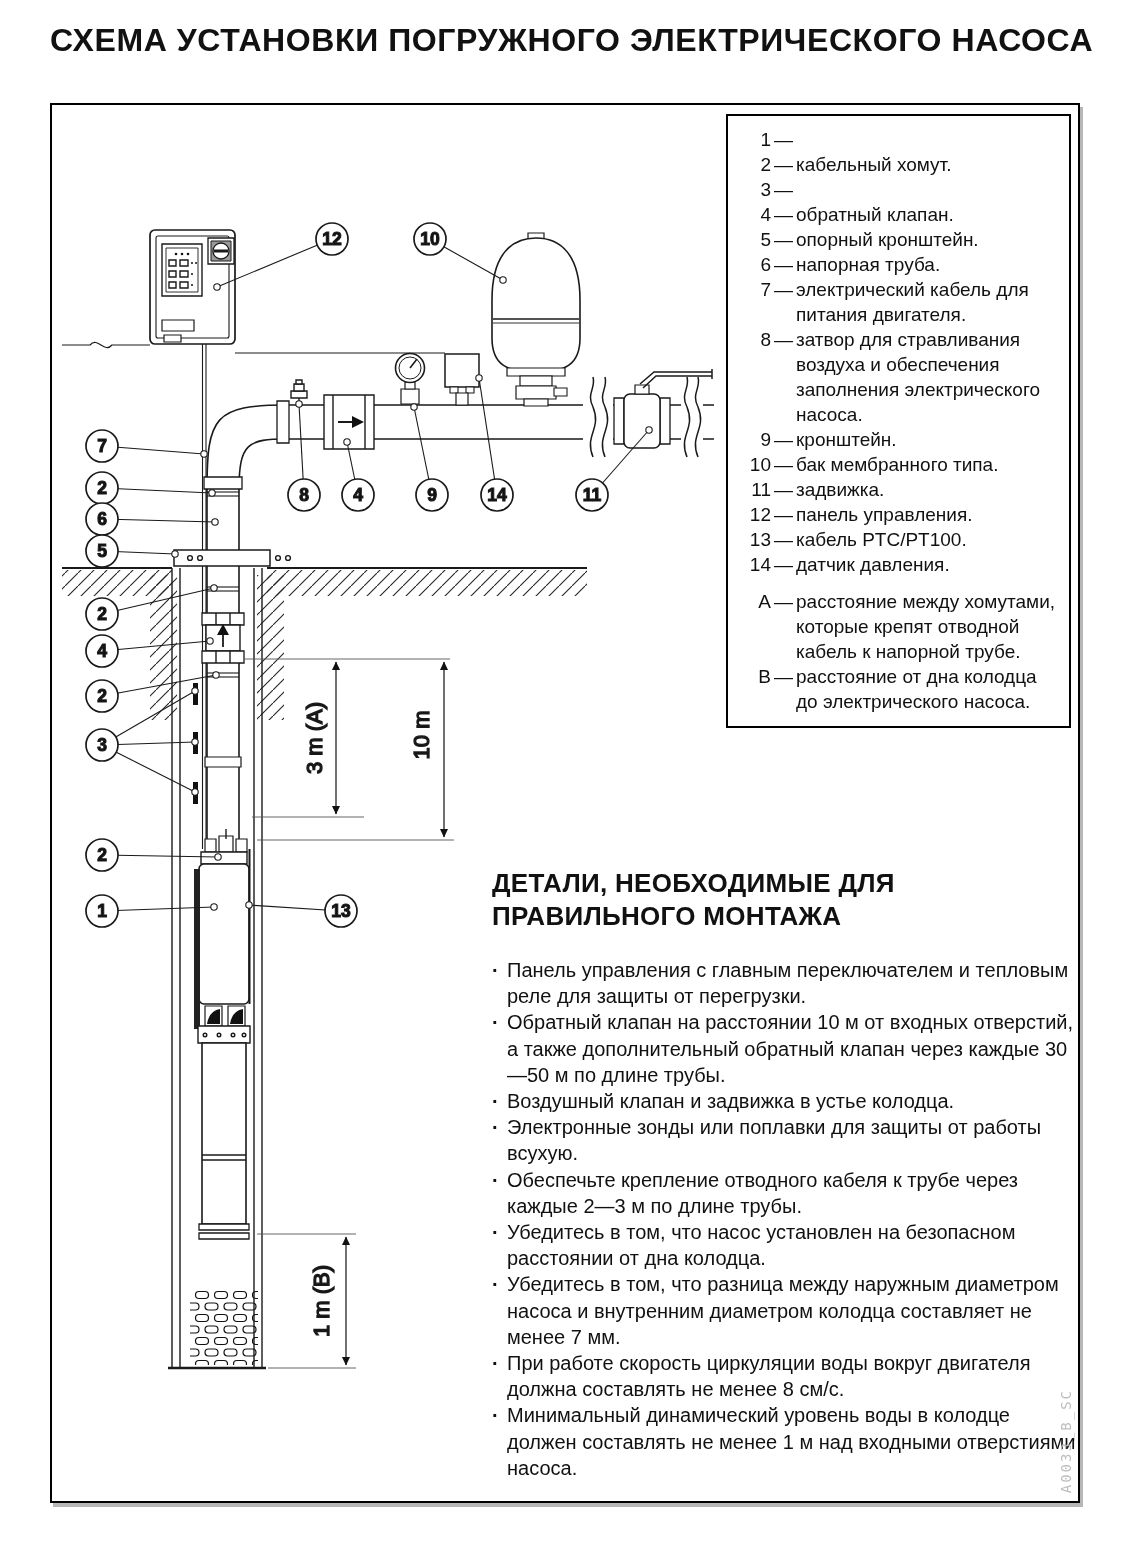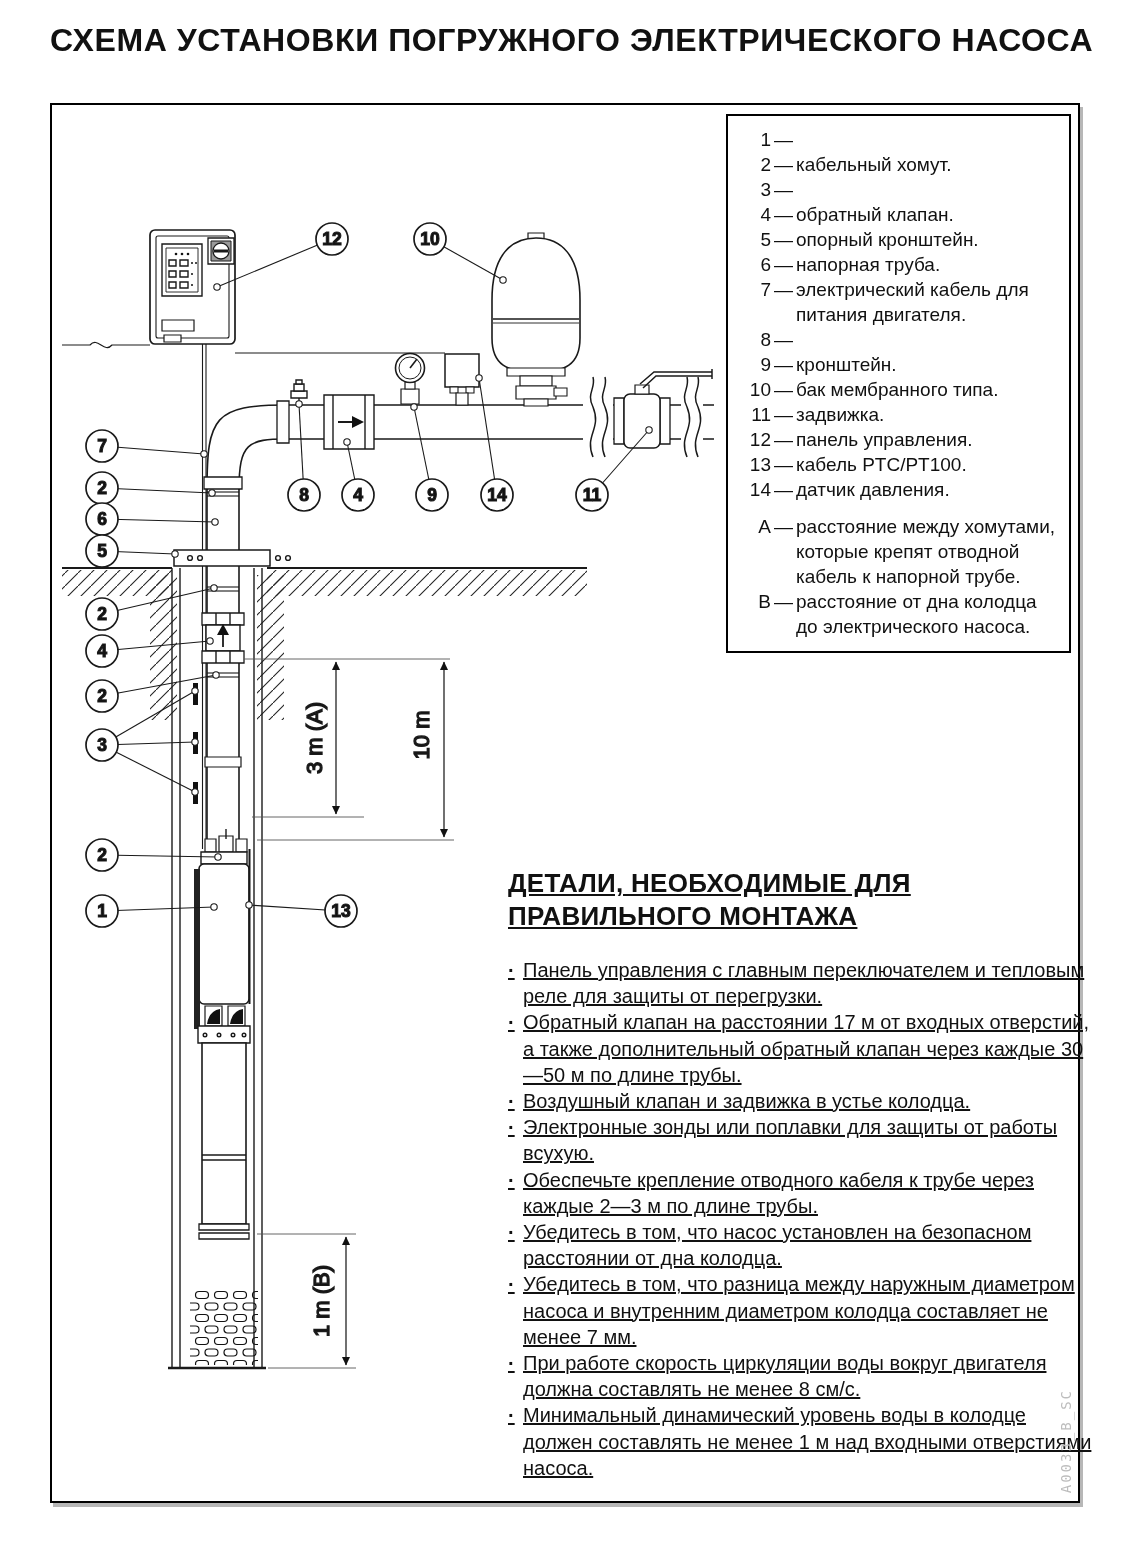--- a/index.html
+++ b/index.html
@@ -8,21 +8,21 @@
   .main-frame{position:absolute;left:50px;top:103px;width:1026px;height:1396px;border:2px solid #000;box-shadow:3px 4px 0 #b7b7b7;background:#fff;}
   .diagram-svg{position:absolute;left:0;top:0;width:1026px;height:1396px;}
   
   .legend-box{position:absolute;left:674px;top:9px;width:345px;border:2px solid #000;background:#fff;padding:11px 8px 12px 6px;box-sizing:border-box;}
   .lrow{display:flex;align-items:flex-start;font-size:19px;line-height:25px;}
   .lnum{width:37px;text-align:right;flex:none;}
   .ldash{width:25px;text-align:center;flex:none;}
   .ltxt{flex:1;}
   .legend-notes{margin-top:12px;}
   
-  .details{position:absolute;left:456px;top:762px;width:590px;text-decoration:underline;}
+  .details{position:absolute;left:440px;top:762px;width:590px;}
   .details-heading{font-size:26px;font-weight:bold;line-height:33px;white-space:pre-line;letter-spacing:.3px;}
   .details-bullets{margin-top:24px;}
   .brow{display:flex;align-items:flex-start;font-size:20px;line-height:26.2px;}
   .bdot{width:15px;flex:none;font-weight:bold;}
   .btxt{flex:1;}
   
   .doc-code{position:absolute;right:4px;bottom:8px;writing-mode:vertical-rl;transform:rotate(180deg);
             color:#bdbdbd;font-family:"DejaVu Sans Mono",monospace;font-size:14px;letter-spacing:2px;}
   
   svg line,svg path,svg rect,svg circle,svg polyline{vector-effect:non-scaling-stroke;}
@@ -404,20 +404,21 @@
         <span class="ltxt">напорная труба.</span>
       </div>
     <div class="lrow">
         <span class="lnum">7</span>
         <span class="ldash">—</span>
         <span class="ltxt">электрический кабель для питания двигателя.</span>
       </div>
     <div class="lrow">
         <span class="lnum">8</span>
         <span class="ldash">—</span>
+        <span class="ltxt">затвор для стравливания воздуха и обеспечения заполнения электрического насоса.</span>
       </div>
     <div class="lrow">
         <span class="lnum">9</span>
         <span class="ldash">—</span>
         <span class="ltxt">кронштейн.</span>
       </div>
     <div class="lrow">
         <span class="lnum">10</span>
         <span class="ldash">—</span>
         <span class="ltxt">бак мембранного типа.</span>
@@ -459,21 +460,21 @@
   <div class="details">
     <div class="details-heading">ДЕТАЛИ, НЕОБХОДИМЫЕ ДЛЯ
 ПРАВИЛЬНОГО МОНТАЖА</div>
     <div class="details-bullets">
       <div class="brow">
           <span class="bdot">·</span>
           <span class="btxt">Панель управления с главным переключателем и тепловым реле для защиты от перегрузки.</span>
         </div>
       <div class="brow">
           <span class="bdot">·</span>
-          <span class="btxt">Обратный клапан на расстоянии 17 м от входных отверстий, а также дополнительный обратный клапан через каждые 30—50 м по длине трубы.</span>
+          <span class="btxt">Обратный клапан на расстоянии 10 м от входных отверстий, а также дополнительный обратный клапан через каждые 30—50 м по длине трубы.</span>
         </div>
       <div class="brow">
           <span class="bdot">·</span>
           <span class="btxt">Воздушный клапан и задвижка в устье колодца.</span>
         </div>
       <div class="brow">
           <span class="bdot">·</span>
           <span class="btxt">Электронные зонды или поплавки для защиты от работы всухую.</span>
         </div>
       <div class="brow">

